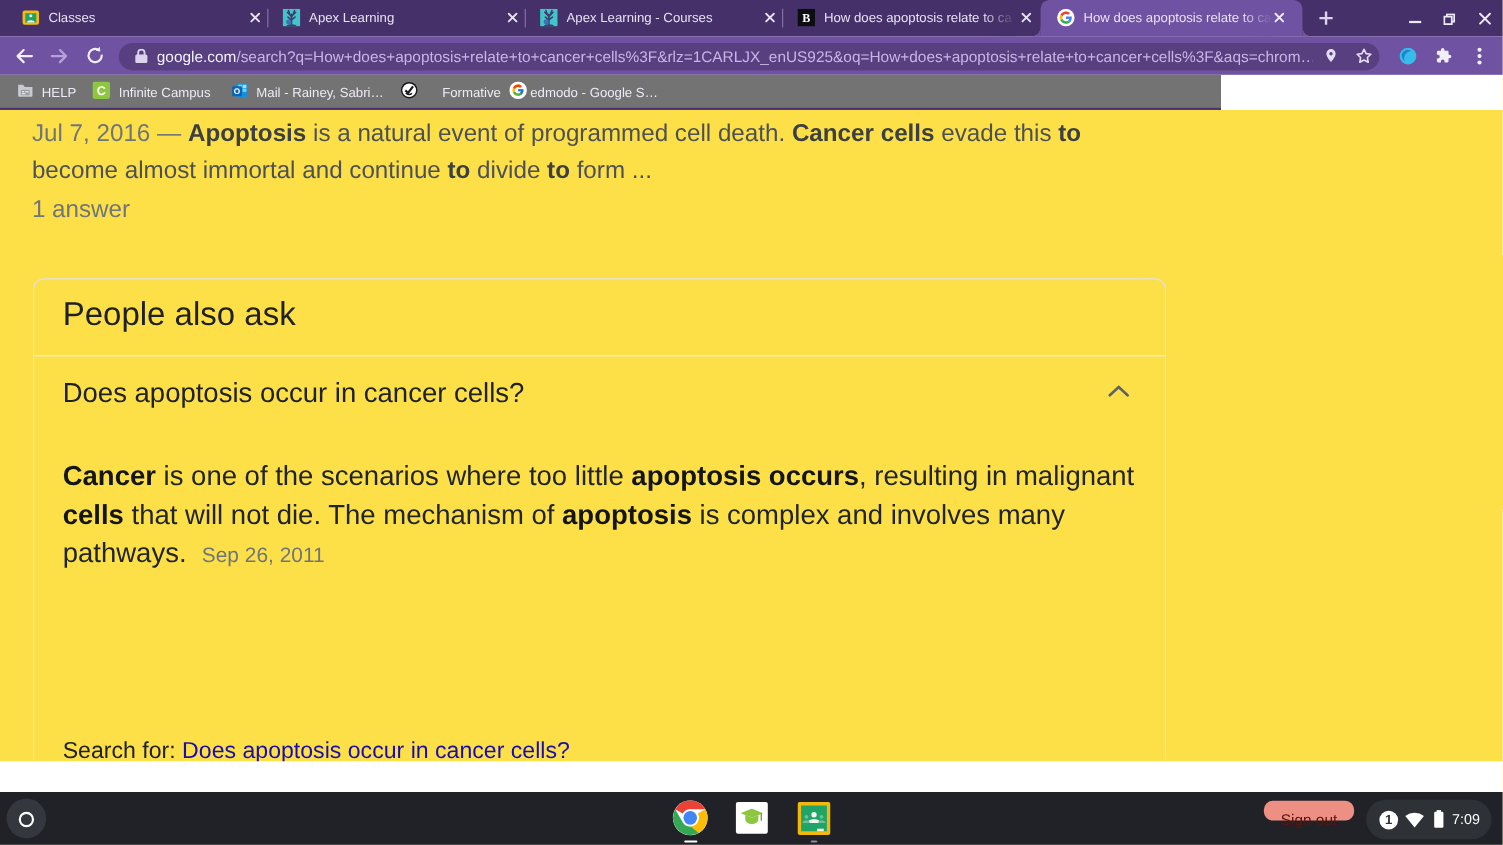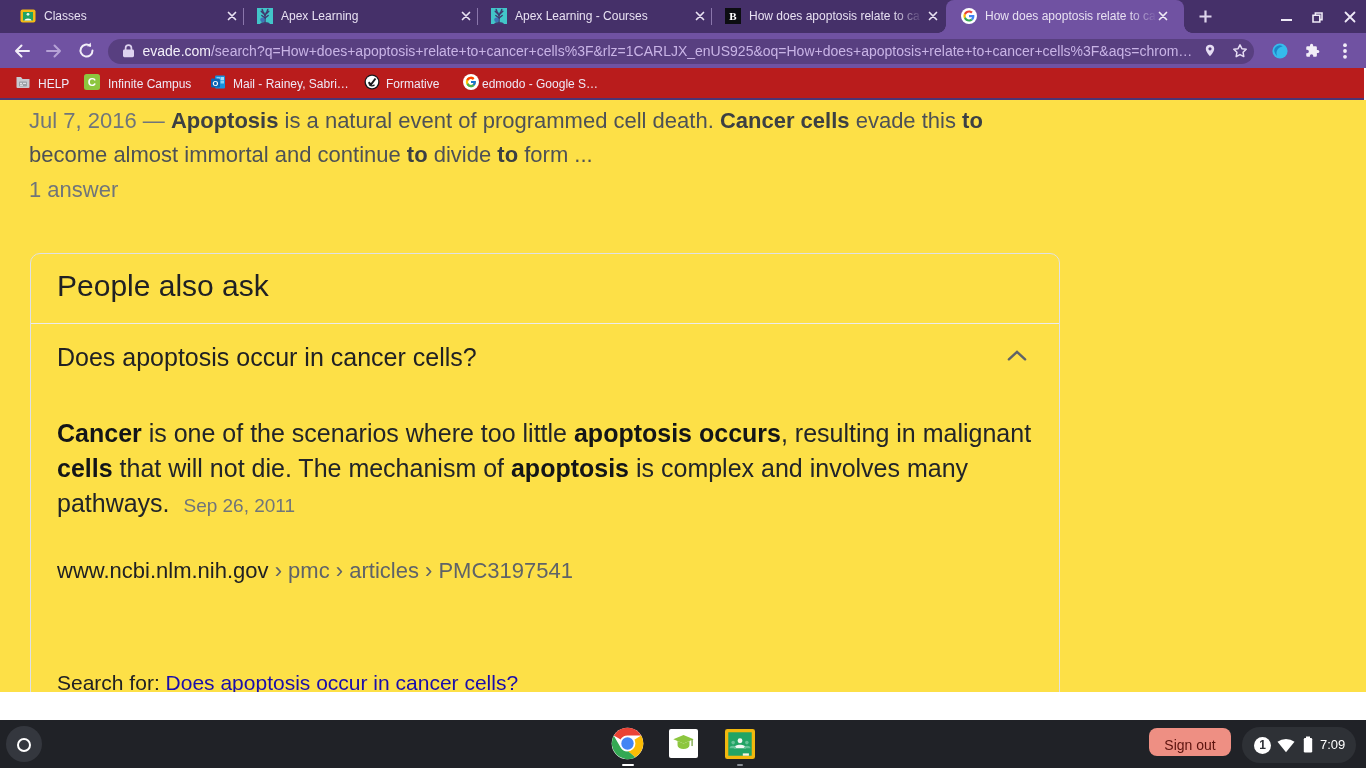--- a/index.html
+++ b/index.html
@@ -11,21 +11,21 @@
 .tsep{position:absolute;top:8px;width:1px;height:17px;background:#8a76ab}
 .tclose{position:absolute;top:9px;width:14px;height:14px}
 .fav{position:absolute;top:8px;width:16px;height:16px}
 #activetab{position:absolute;left:946px;top:0;width:238px;height:33px;background:#7052a2;border-radius:8px 8px 0 0}
 
 #toolbar{position:absolute;top:33px;left:0;width:1366px;height:35px;background:#7052a2}
 #urlpill{position:absolute;left:108px;top:6px;width:1146px;height:24.5px;border-radius:12.5px;background:#583f80}
 #urltxt{position:absolute;left:34.5px;top:4px;font-size:14px;white-space:nowrap;overflow:hidden;width:1050px;color:#c9b4e6}
 #urltxt b{color:#f4f0fa;font-weight:400}
 
-#bookmarks{position:absolute;top:68px;left:0;width:1364px;height:32px;background:#b91c1c;border-bottom:2px solid #4c3575}
+#bookmarks{position:absolute;top:68px;left:0;width:1110px;height:32px;background:#737373;border-bottom:2px solid #4c3575}
 .bktxt{position:absolute;top:8.5px;font-size:12px;color:#eee9f6;white-space:nowrap}
 .bkicon{position:absolute;top:6px;width:16px;height:16px}
 
 #content{position:absolute;top:100px;left:0;width:1366px;height:592px;background:#fde047;overflow:hidden}
 .sn{position:absolute;left:29px;font-size:22px;line-height:25px;color:#4d5156;white-space:nowrap}
 .sn b{color:#3c4043}
 #card{position:absolute;left:30px;top:152.5px;width:1030px;height:640px;border:1px solid #dfe1e5;border-radius:10px}
 #paa{position:absolute;left:26px;top:15px;font-size:30px;color:#202124}
 #carddiv{position:absolute;left:0;top:69px;width:100%;height:1px;background:#ebebee}
 #quest{position:absolute;left:26px;top:89.5px;font-size:25px;color:#202124}
@@ -36,21 +36,21 @@
 #crumb span{color:#5f6368}
 #rtitle{position:absolute;left:26px;top:339px;font-size:31.5px;color:#1a0dab;white-space:nowrap}
 #sfor{position:absolute;left:26px;top:417.5px;font-size:21px;color:#202124;white-space:nowrap}
 #sfor a{color:#1a0dab;text-decoration:none}
 
 #shelf{position:absolute;top:720px;left:0;width:1366px;height:48px;background:#202227}
 #launch{position:absolute;left:6px;top:6px;width:36px;height:36px;border-radius:50%;background:#34373e}
 #launchring{position:absolute;left:10.5px;top:11.5px;width:14px;height:14px;border:2.8px solid #fff;border-radius:50%}
 #chromeu{position:absolute;left:621.5px;top:43.5px;width:12.5px;height:2.5px;background:#fff;border-radius:2px}
 #classu{position:absolute;left:737px;top:43.5px;width:5.5px;height:2px;background:#898d93;border-radius:1px}
-#signout{position:absolute;left:1149px;top:8px;width:82px;height:28px;background:#ee8f83;border-radius:8px;text-align:center;line-height:34px;font-size:14px;font-weight:500;color:#5c130e}
+#signout{position:absolute;left:1149px;top:8px;width:82px;height:18px;background:#ee8f83;border-radius:8px;text-align:center;line-height:34px;font-size:14px;font-weight:500;color:#5c130e}
 #tray{position:absolute;left:1242px;top:7px;width:114px;height:36px;background:#2e3136;border-radius:18px}
 #n1{position:absolute;left:12px;top:9.5px;width:17px;height:17px;background:#fff;border-radius:50%;color:#2e3136;font-size:12px;font-weight:bold;text-align:center;line-height:17px}
 #clock{position:absolute;left:78px;top:10px;font-size:13px;color:#fff}
 </style></head>
 <body>
 <div id="stage">
 
 <div id="tabstrip">
   <div id="activetab"></div>
       <div class="abs" style="left:938px;top:25px;width:8px;height:8px;background:radial-gradient(circle 8px at 0 0, rgba(0,0,0,0) 7.5px, #7052a2 8px)"></div>
@@ -157,21 +157,21 @@
       </svg>
   <svg class="abs" style="left:77px;top:8px;width:19px;height:19px" viewBox="0 0 19 19">
         <path d="M15.5 9.5 A6 6 0 1 1 13.2 4.8" stroke="#f2eef8" stroke-width="2" fill="none" stroke-linecap="round"></path>
         <path d="M13.8 1.5 L14 5.6 L10 5.2 Z" fill="#f2eef8"></path>
       </svg>
   <div id="urlpill">
     <svg class="abs" style="left:13.5px;top:5px;width:13px;height:14px" viewBox="0 0 13 14">
           <rect x="1" y="5.6" width="11" height="7.6" rx="1.4" fill="#ded3ef"></rect>
           <path d="M3.6 6 V4 a2.9 2.9 0 0 1 5.8 0 V6" stroke="#ded3ef" stroke-width="1.7" fill="none"></path>
         </svg>
-    <div id="urltxt"><b>evade.com</b>/search?q=How+does+apoptosis+relate+to+cancer+cells%3F&amp;rlz=1CARLJX_enUS925&amp;oq=How+does+apoptosis+relate+to+cancer+cells%3F&amp;aqs=chrom…</div>
+    <div id="urltxt"><b>google.com</b>/search?q=How+does+apoptosis+relate+to+cancer+cells%3F&amp;rlz=1CARLJX_enUS925&amp;oq=How+does+apoptosis+relate+to+cancer+cells%3F&amp;aqs=chrom…</div>
     <svg class="abs" style="left:1095px;top:4px;width:14px;height:15px" viewBox="0 0 16 16">
           <path d="M8 1.3 a4.8 4.8 0 0 1 4.8 4.8 C12.8 9.6 8 14.7 8 14.7 S3.2 9.6 3.2 6.1 A4.8 4.8 0 0 1 8 1.3 Z" fill="#e6ddf3"></path>
           <circle cx="8" cy="6.1" r="1.8" fill="#583f80"></circle>
         </svg>
     <svg class="abs" style="left:1124px;top:4px;width:16px;height:16px" viewBox="0 0 16 16">
           <path d="M8 1.8 L9.9 5.7 L14.2 6.3 L11.1 9.3 L11.8 13.6 L8 11.6 L4.2 13.6 L4.9 9.3 L1.8 6.3 L6.1 5.7 Z" fill="none" stroke="#e6ddf3" stroke-width="1.5" stroke-linejoin="round"></path>
         </svg>
   </div>
   <svg class="abs" style="left:1272px;top:10px;width:16px;height:16px" viewBox="0 0 16 16">
         <circle cx="8" cy="8" r="7.6" fill="#35bbec"></circle>
@@ -210,21 +210,21 @@
         <rect x="1" y="4.5" width="9" height="9" rx="1.2" fill="#0c64b5"></rect>
         <text x="5.5" y="11.7" font-size="7.5" font-weight="bold" fill="#fff" text-anchor="middle" font-family="Liberation Sans">O</text>
       </svg>
   <div class="bktxt" style="left:233px">Mail - Rainey, Sabri…</div>
   <svg class="bkicon" style="left:364px" viewBox="0 0 16 16">
         <circle cx="8" cy="8" r="7.5" fill="#17171c"></circle>
         <circle cx="8" cy="8" r="6.2" fill="#fff"></circle>
         <path d="M4.5 8.2 L7 10.5 L11.5 4.5" stroke="#17171c" stroke-width="2" fill="none"></path>
         <path d="M10.5 10.8 a3.5 3.5 0 0 1 -5.5 -0.4" stroke="#17171c" stroke-width="1.3" fill="none"></path>
       </svg>
-  <div class="bktxt" style="left:386px">Formative</div>
+  <div class="bktxt" style="left:402px">Formative</div>
   <svg class="bkicon" style="left:463px" viewBox="0 0 48 48">
         <circle cx="24" cy="24" r="24" fill="#fff"></circle>
         <g transform="translate(7.2,7.2) scale(0.7)">
           <path fill="#FFC107" d="M43.6 20H24v8.5h11.3C34.1 33.6 29.6 36.5 24 36.5c-6.9 0-12.5-5.6-12.5-12.5S17.1 11.5 24 11.5c3.1 0 5.9 1.1 8.1 3l6.4-6.4C34.6 4.1 29.6 2 24 2 11.8 2 2 11.8 2 24s9.8 22 22 22c11 0 21-8 21-22 0-1.3-.2-2.7-.4-4z"></path>
           <path fill="#FF3D00" d="M4.6 13.7l7.2 5.3C13.7 14.1 18.4 11.5 24 11.5c3.1 0 5.9 1.1 8.1 3l6.4-6.4C34.6 4.1 29.6 2 24 2 15.4 2 8 6.8 4.6 13.7z"></path>
           <path fill="#4CAF50" d="M24 46c5.5 0 10.4-1.9 14.1-5.2l-6.8-5.8C29.2 36.5 26.7 37 24 37c-5.5 0-10.1-3.4-11.8-8.2l-7.3 5.6C8.3 41.3 15.6 46 24 46z"></path>
           <path fill="#1976D2" d="M43.6 20H24v8.5h11.3c-.9 2.5-2.5 4.6-4.6 6.1l6.8 5.8C41.4 36.8 45 31 45 24c0-1.3-.2-2.7-.4-4z"></path>
         </g>
       </svg>
   <div class="bktxt" style="left:482px">edmodo - Google S…</div>
@@ -238,21 +238,20 @@
   <div id="card">
     <div id="paa">People also ask</div>
     <div id="carddiv"></div>
     <div id="quest">Does apoptosis occur in cancer cells?</div>
     <svg class="abs" style="left:976px;top:95px;width:20px;height:13px" viewBox="0 0 21 12">
           <path d="M2 10 L10.5 2.2 L19 10" stroke="#5f6368" stroke-width="2.6" fill="none" stroke-linecap="round"></path>
         </svg>
     <div class="ans" style="top:200px"><b>cells</b> that will not die. The mechanism of <b>apoptosis</b> is complex and involves many</div>
     <div class="ans" style="top:165px"><b>Cancer</b> is one of the scenarios where too little <b>apoptosis occurs</b>, resulting in malignant</div>
     <div class="ans" style="top:235px">pathways.&nbsp; <span class="date">Sep 26, 2011</span></div>
-    <div id="crumb">www.ncbi.nlm.nih.gov<span> › pmc › articles › PMC3197541</span></div>
     <div id="sfor">Search for: <a>Does apoptosis occur in cancer cells?</a></div>
   </div>
 </div>
 
 <div id="shelf">
   <div id="launch">
         <div id="launchring"></div>
       </div>
 
   <svg class="abs" style="left:611px;top:7px;width:33px;height:33px" viewBox="0 0 48 48">

